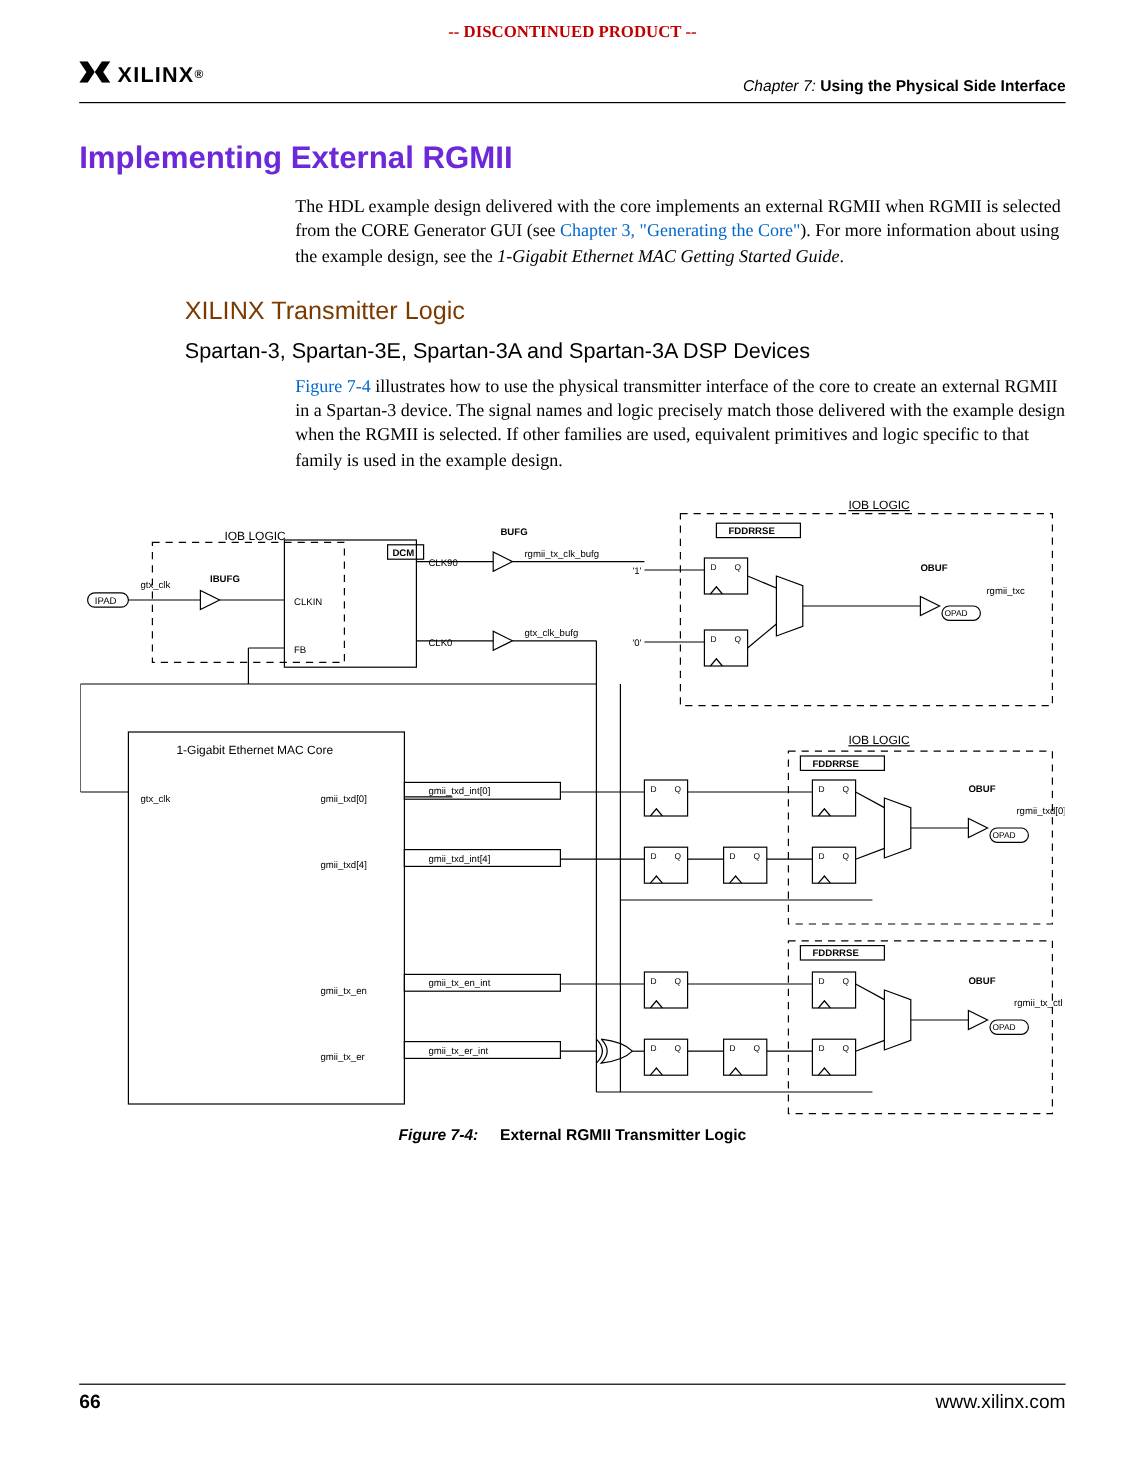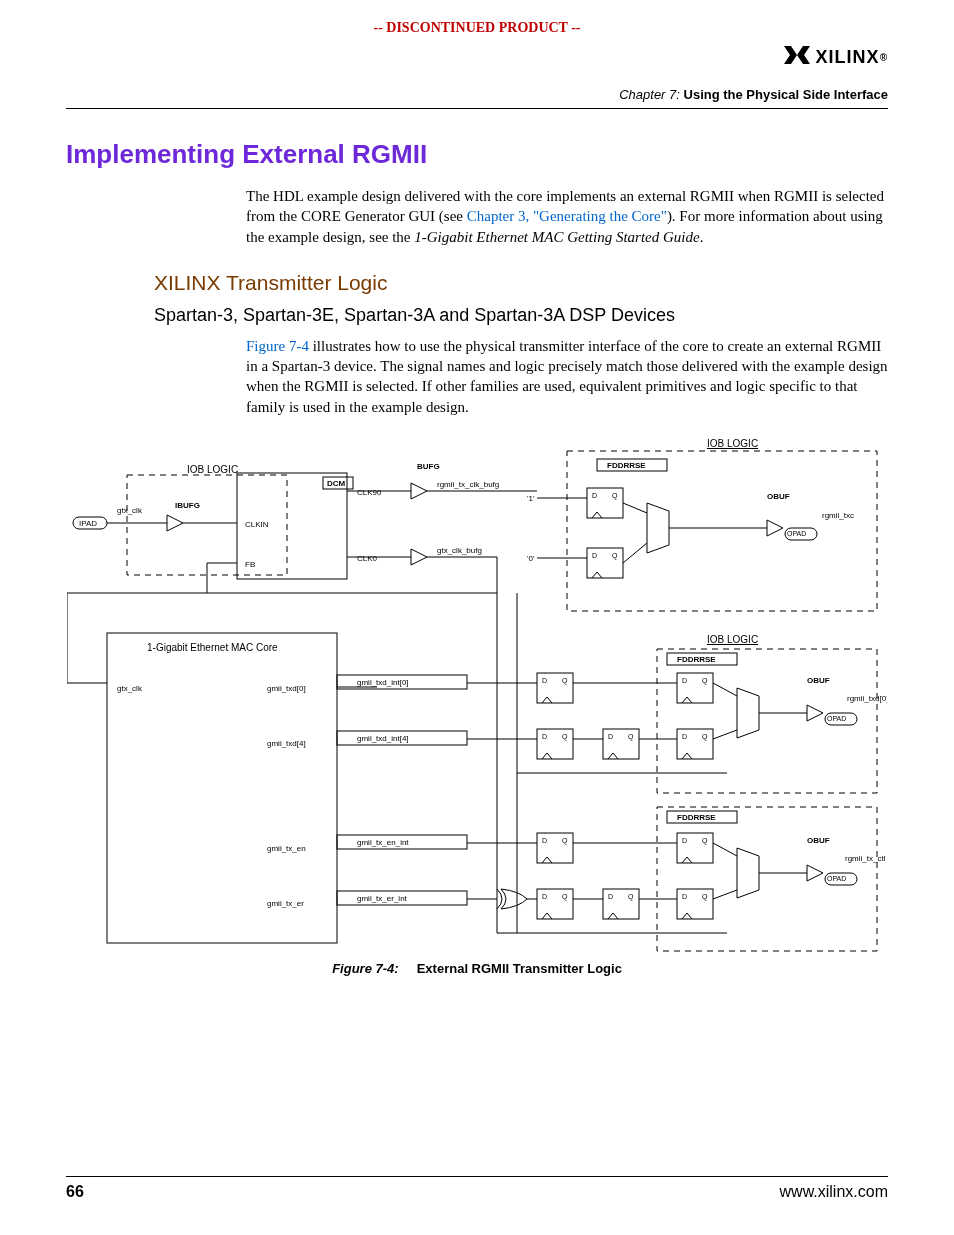--- a/index.html
+++ b/index.html
@@ -19,25 +19,24 @@
     text-align: center;
     color: #c00000;
     font-weight: bold;
     font-family: Georgia, serif;
     font-size: 14px;
     margin-bottom: 10px;
   }
   .header-row {
     display: flex;
     justify-content: space-between;
-    align-items: flex-end;
+    align-items: center;
     border-bottom: 1px solid #000;
     padding-bottom: 6px;
     margin-bottom: 30px;
-    flex-direction: column;
   }
   .logo {
     display: flex;
     align-items: center;
     font-family: Arial, Helvetica, sans-serif;
     font-size: 18px;
     font-weight: bold;
     letter-spacing: 1px;
   }
   .logo-mark {

